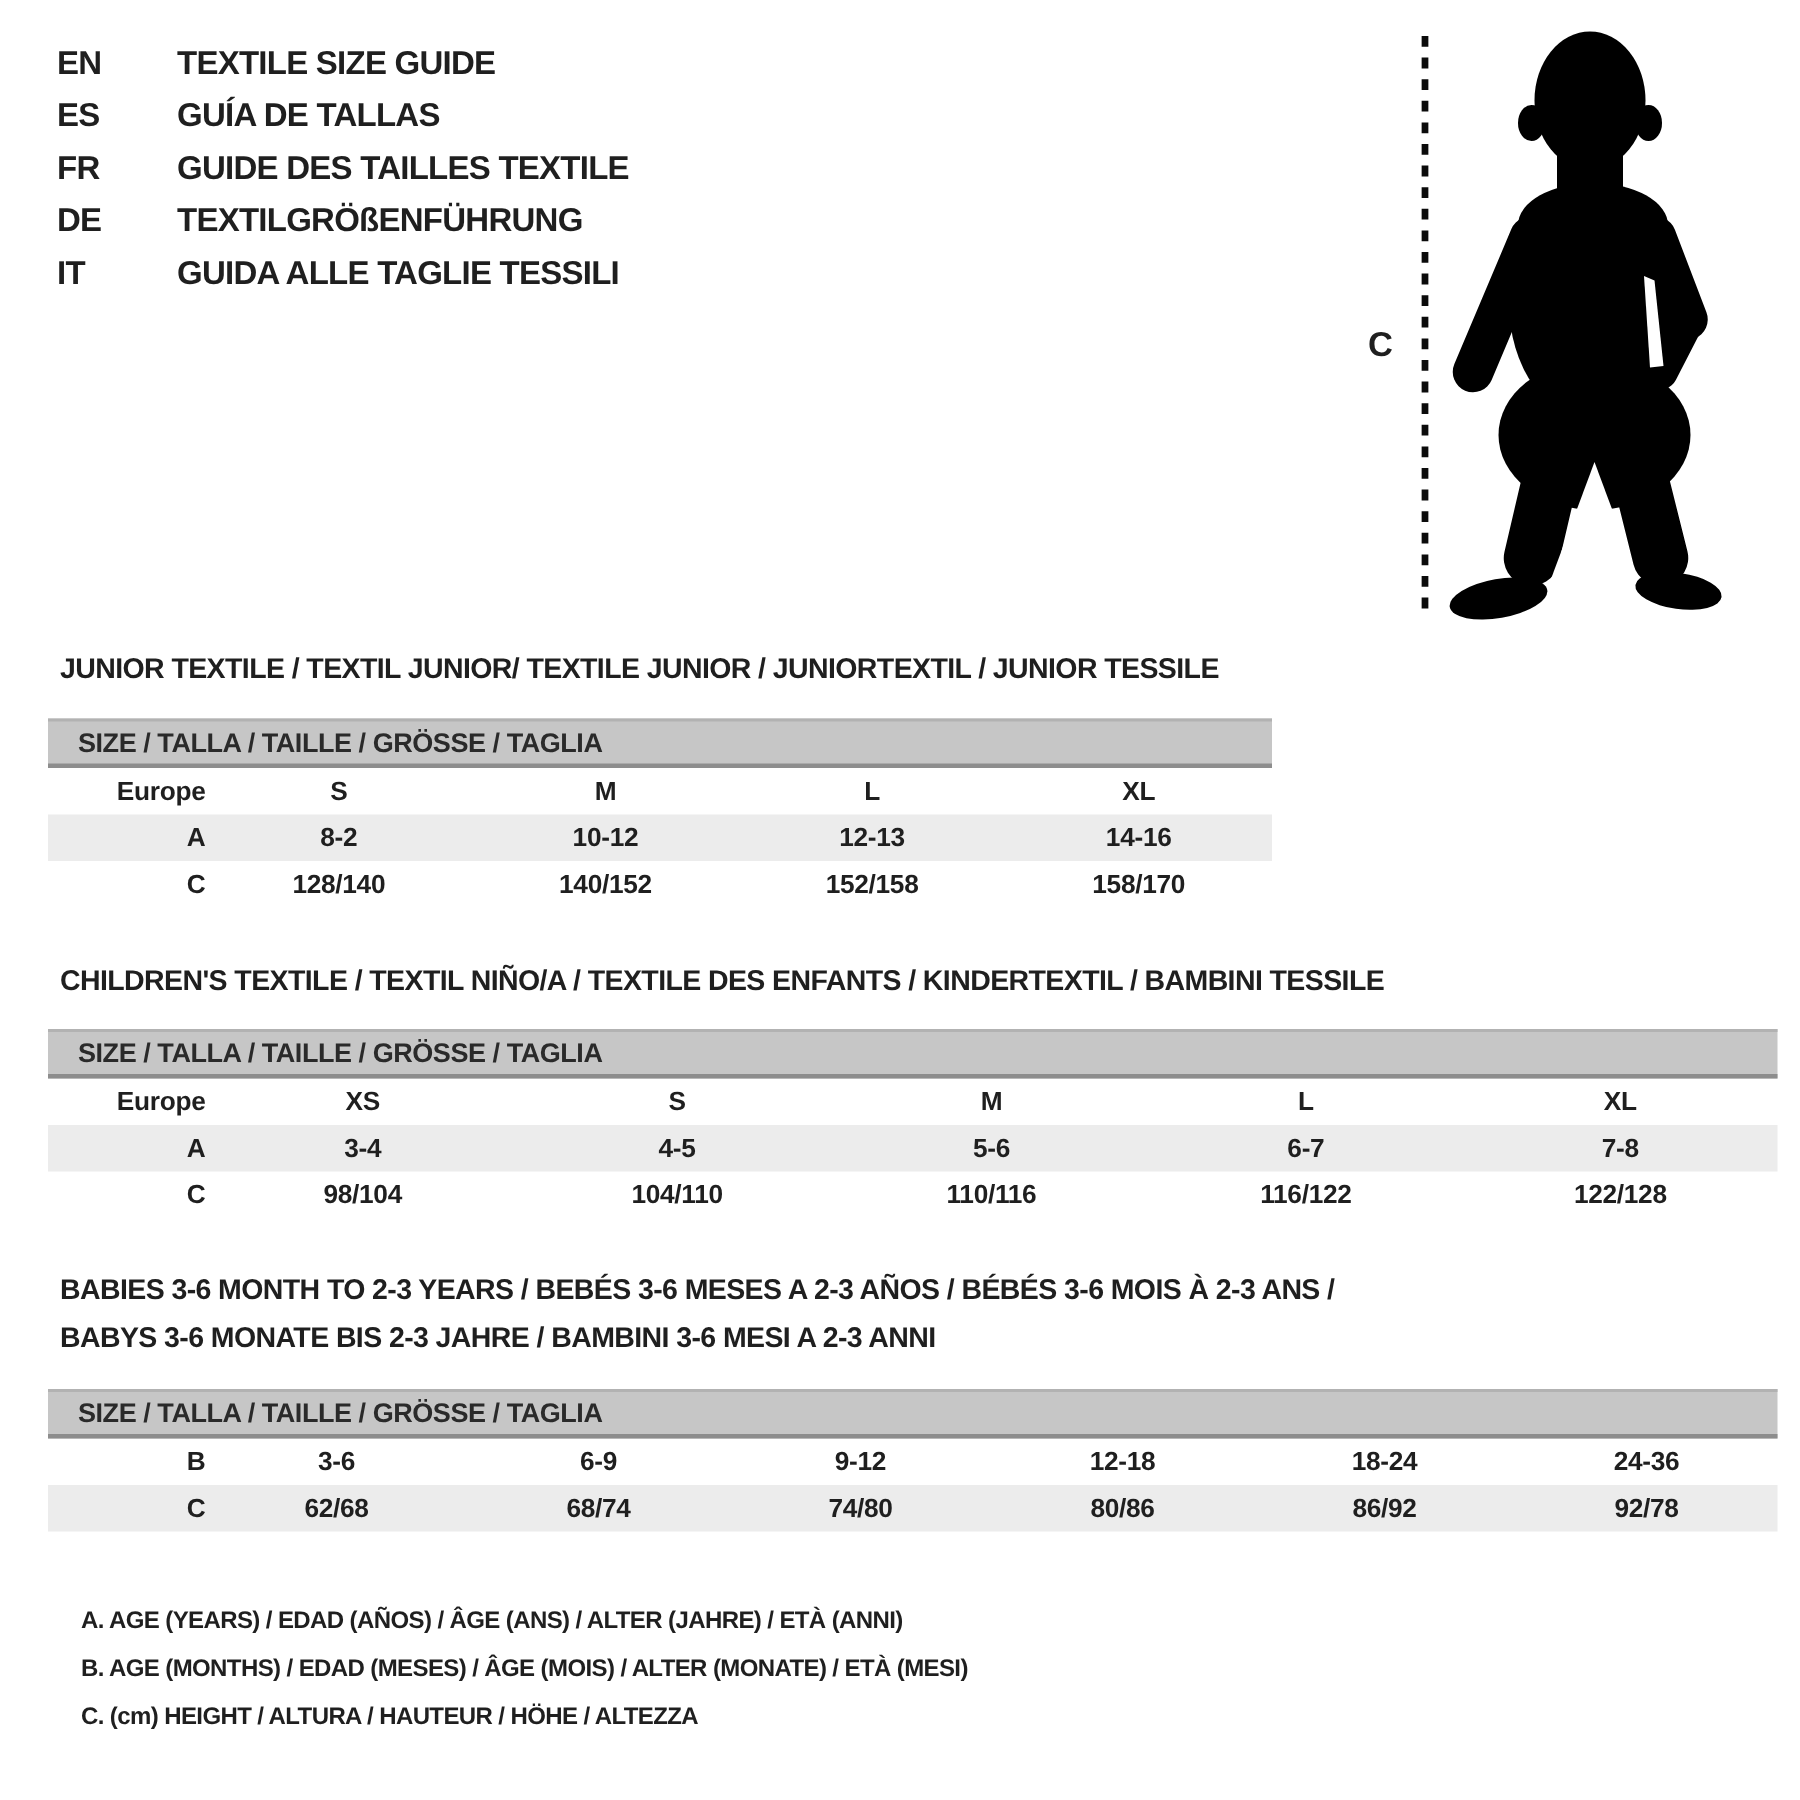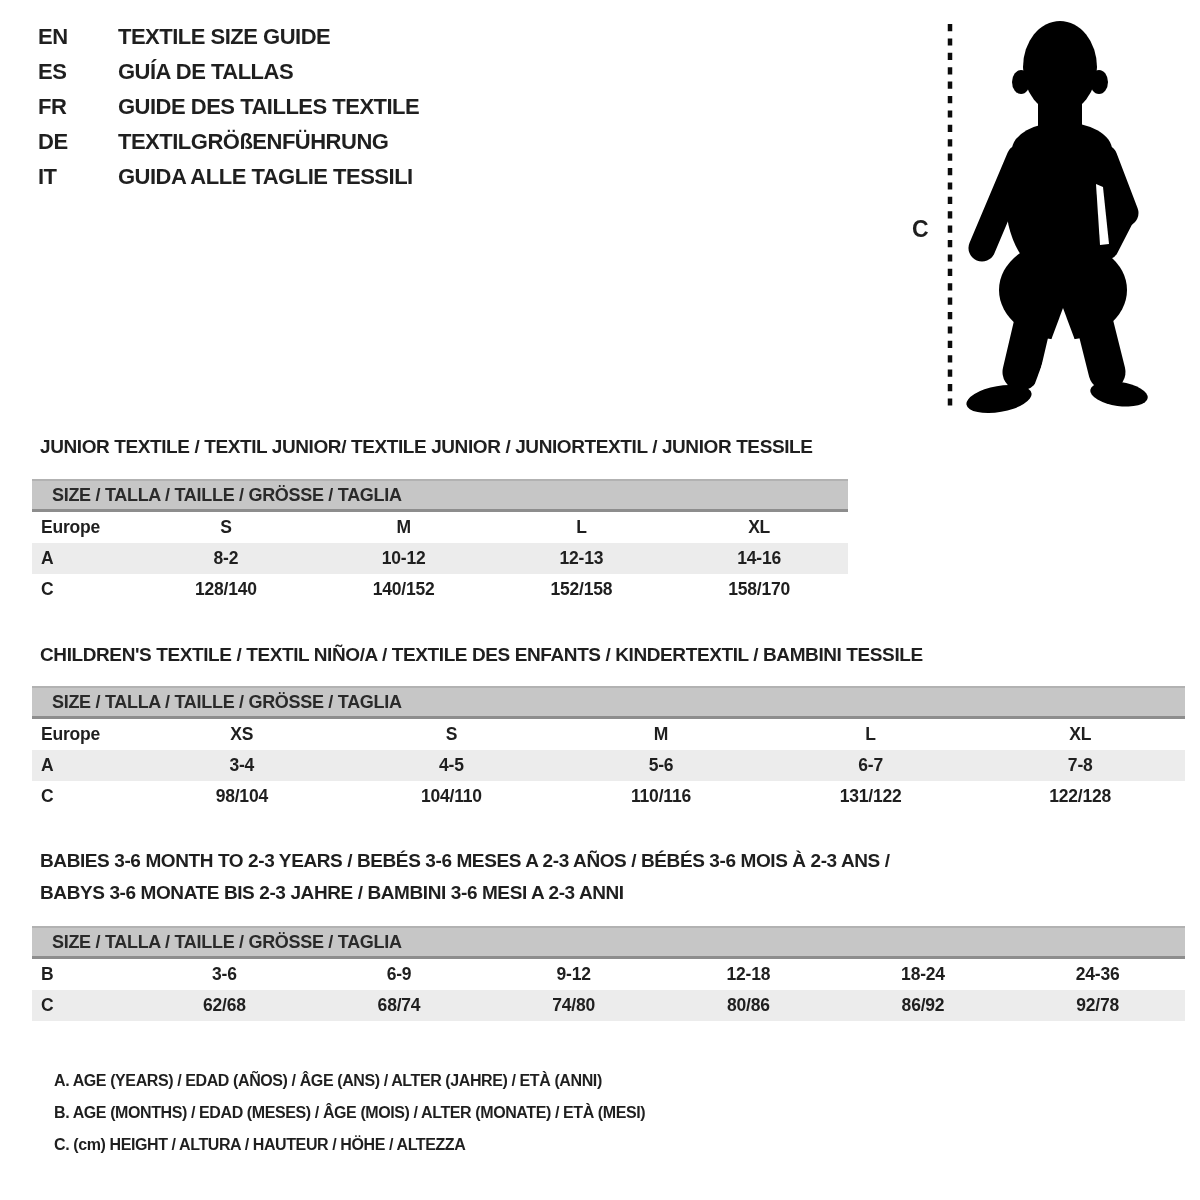--- a/index.html
+++ b/index.html
@@ -11,21 +11,21 @@
   #canvas {
     position:relative;
     width:1200px; height:1200px;
     background:#ffffff;
     overflow:hidden;
     color:#1f1f1f;
   }
 
   
   .lang-block { position:absolute; left:38px; top:24px; }
-  .lang-row { display:flex; height:35px; }
+  .lang-row { display:flex; height:35px; align-items:center; }
   .lang-code {
     width:80px; font-size:22px; font-weight:bold; letter-spacing:-0.5px;
   }
   .lang-label {
     font-size:22px; font-weight:bold; letter-spacing:-0.5px; white-space:nowrap;
   }
 
   
   .figure-wrap { position:absolute; left:900px; top:10px; width:260px; height:415px; }
   .figure-wrap svg { display:block; }
@@ -54,21 +54,21 @@
     white-space:nowrap; overflow:hidden;
   }
   .trow {
     display:grid; height:31px; align-items:center;
     font-size:17.5px; font-weight:bold; letter-spacing:-0.2px;
   }
   .trow.shade { background:#ececec; }
   .t4 .trow { grid-template-columns:105px repeat(4,1fr); }
   .t5 .trow { grid-template-columns:105px repeat(5,1fr); }
   .t6 .trow { grid-template-columns:105px repeat(6,1fr); }
-  .tlbl { text-align:left; padding-left:9px; }
+  .tlbl { text-align:right; padding-left:9px; }
   .tval { text-align:center; }
 
   
   .legend-line {
     position:absolute; left:40px;
     font-size:16px; font-weight:bold; letter-spacing:-0.4px; white-space:nowrap;margin-left:14px;
   }
 </style>
 </head>
 <body>
@@ -176,21 +176,21 @@
       <span class="tval">4-5</span>
       <span class="tval">5-6</span>
       <span class="tval">6-7</span>
       <span class="tval">7-8</span>
     </div>
     <div class="trow">
       <span class="tlbl">C</span>
       <span class="tval">98/104</span>
       <span class="tval">104/110</span>
       <span class="tval">110/116</span>
-      <span class="tval">131/122</span>
+      <span class="tval">116/122</span>
       <span class="tval">122/128</span>
     </div>
   </div>
 
   <div class="section-title" style="top:850px;">BABIES 3-6 MONTH TO 2-3 YEARS / BEBÉS 3-6 MESES A 2-3 AÑOS / BÉBÉS 3-6 MOIS À 2-3 ANS /</div>
   <div class="section-title" style="top:882px;">BABYS 3-6 MONATE BIS 2-3 JAHRE / BAMBINI 3-6 MESI A 2-3 ANNI</div>
   <div class="size-table t6" style="top:926px; width:1153px;">
     <div class="size-hdr">SIZE / TALLA / TAILLE / GRÖSSE / TAGLIA</div>
     <div class="trow">
       <span class="tlbl">B</span>

